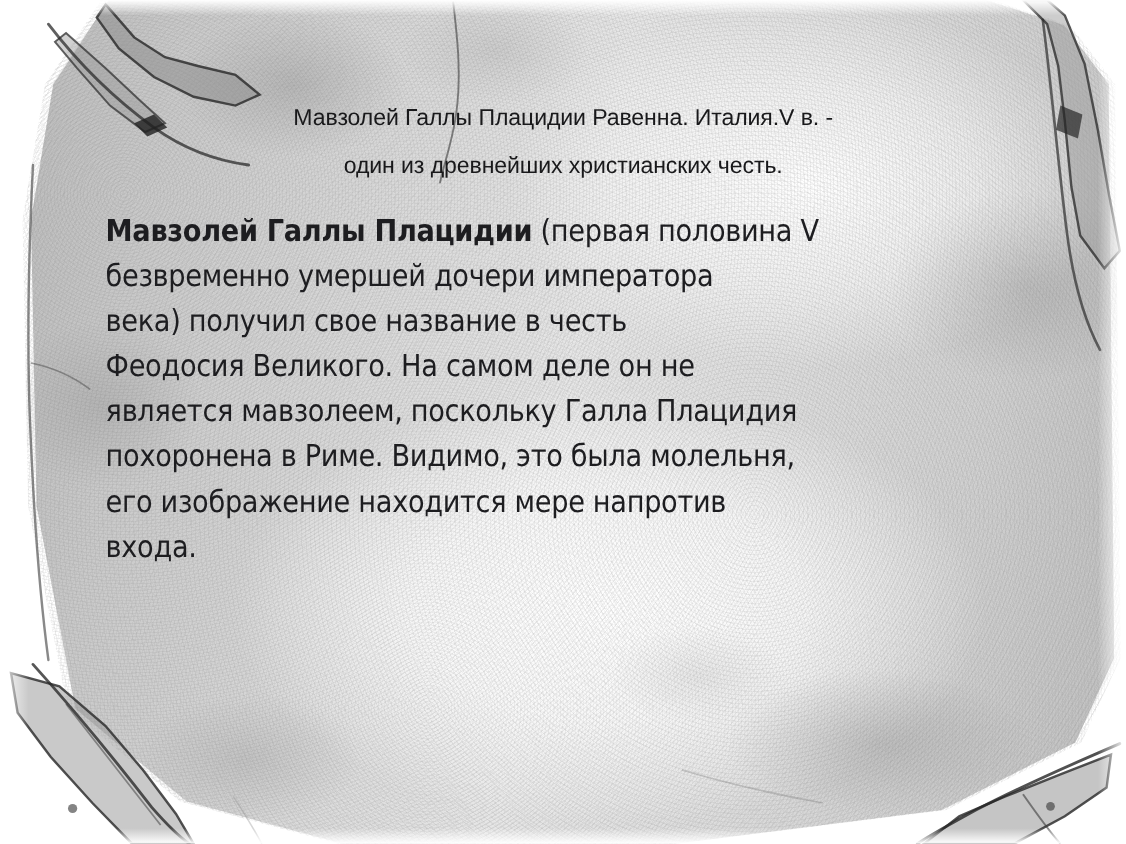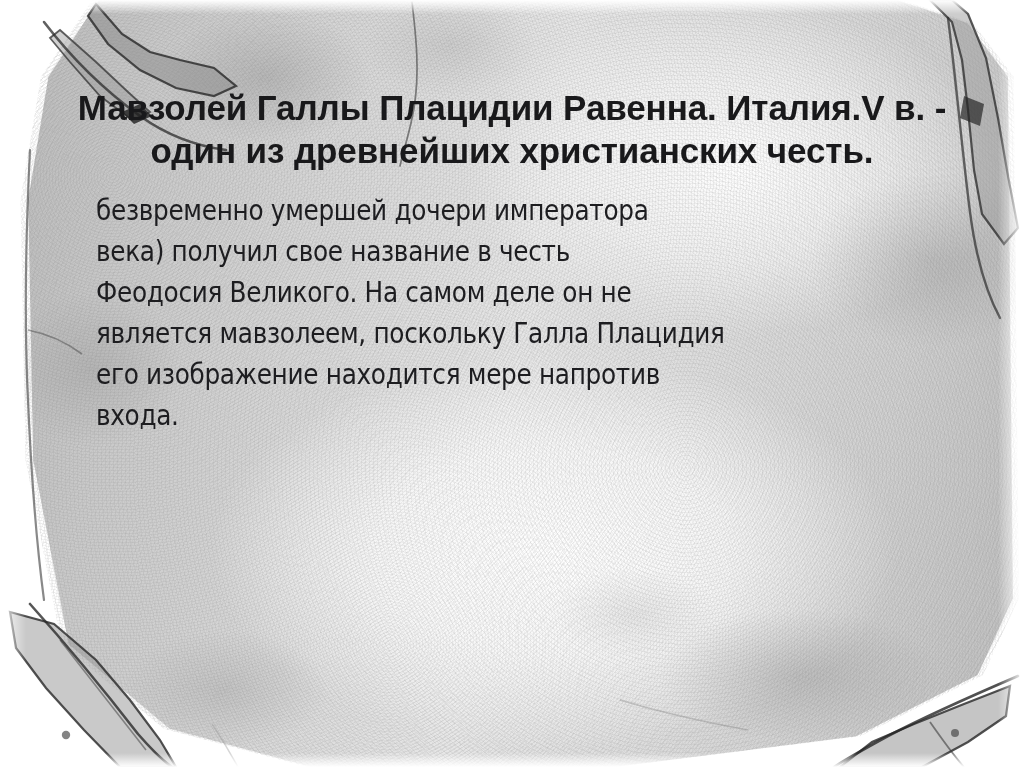--- a/index.html
+++ b/index.html
@@ -106,22 +106,22 @@
     inset: 0;
   }
 
   .title {
     position: absolute;
     left: 62px;
     top: 86px;
     width: 900px;
     text-align: center;
     font-family: "Liberation Sans", "DejaVu Sans", sans-serif;
-    font-weight: bold;
-    font-size: 35px;
+    font-weight: normal;
+    font-size: 21px;
     line-height: 43px;
     color: #19191b;
     letter-spacing: -0.1px;
   }
 
   .body-text {
     position: absolute;
     left: 96px;
     top: 190px;
     width: 880px;
@@ -183,22 +183,24 @@
   </div>
 
   <div class="text-layer">
 
     <div class="title">
       <div>Мавзолей Галлы Плацидии Равенна. Италия.V в. -</div>
       <div>один из древнейших христианских честь.</div>
     </div>
 
     <div class="body-text">
+      <div class="body-line"><span class="lead">Мавзолей Галлы Плацидии</span><span> (первая половина V</span></div>
       <div class="body-line">безвременно умершей дочери императора</div>
       <div class="body-line">века) получил свое название в честь</div>
       <div class="body-line">Феодосия Великого. На самом деле он не</div>
       <div class="body-line">является мавзолеем, поскольку Галла Плацидия</div>
+      <div class="body-line">похоронена в Риме. Видимо, это была молельня,</div>
       <div class="body-line">его изображение находится мере напротив</div>
       <div class="body-line">входа.</div>
     </div>
 
   </div>
 </div>
 
 </body></html>

